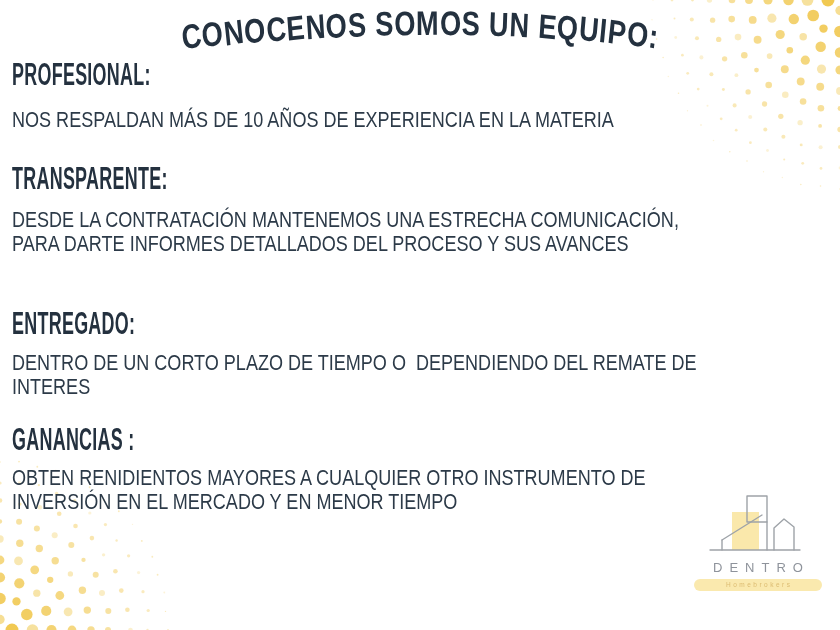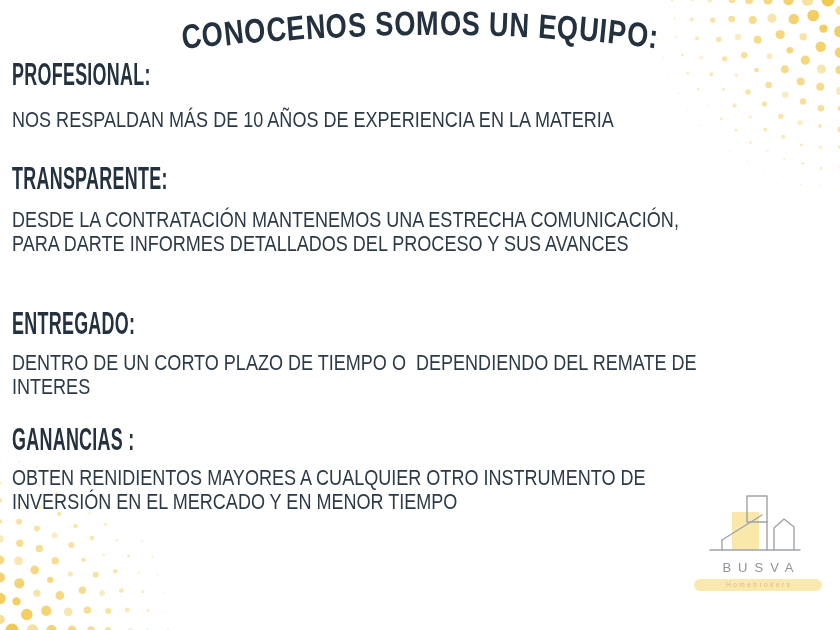--- a/index.html
+++ b/index.html
@@ -281,19 +281,19 @@
       <rect x="44" y="24" width="27" height="38" fill="#FAE8AB"></rect>
       <g fill="none" stroke="#9EA3A8" stroke-width="1.4" stroke-linejoin="round" stroke-linecap="round">
         <rect x="59" y="8" width="20" height="26"></rect>
         <path d="M34 52 L74 27"></path>
         <path d="M34 52 V62"></path>
         <path d="M79 34 V62"></path>
         <path d="M86 62 V40 L96 31 L106 39 V62"></path>
         <path d="M22 62 H112"></path>
       </g>
     </svg>
-    <div class="logo-name">BUSVA</div>
+    <div class="logo-name">DENTRO</div>
     <div class="logo-pill">
       <span>Homebrokers</span>
     </div>
   </div>
 
 </div>
 
 </body></html>

